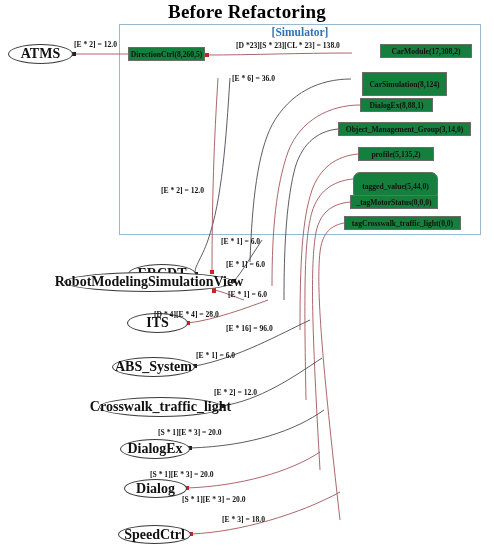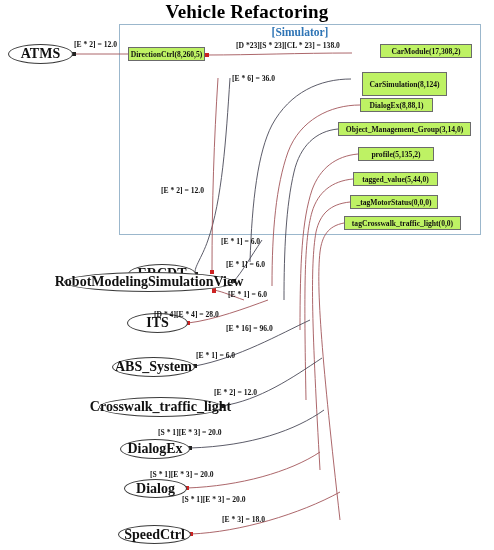--- a/index.html
+++ b/index.html
@@ -6,35 +6,35 @@
   body{width:494px;height:550px;position:relative;overflow:hidden;
        font-family:"Liberation Serif","DejaVu Serif",serif;color:#000;}
   #diagram-root{position:absolute;inset:0;}
   #title{position:absolute;left:0;top:1px;width:494px;text-align:center;
          font-size:19px;font-weight:bold;letter-spacing:.2px;}
   #simulator-frame{position:absolute;left:119px;top:24px;width:362px;height:211px;
                    border:1.4px solid #9bb7cc;box-sizing:border-box;background:transparent;}
   #simulator-label{position:absolute;left:119px;top:26px;width:362px;text-align:center;
                    font-size:11.5px;font-weight:bold;color:#2e74b5;}
   svg#edges{position:absolute;left:0;top:0;width:494px;height:550px;overflow:visible;}
-  .node-box{position:absolute;box-sizing:border-box;border:1px solid #6b6b6b;background:#bef264;
+  .node-box{position:absolute;box-sizing:border-box;border:1px solid #6b6b6b;background:#15803d;
             font-size:7.6px;font-weight:bold;text-align:center;white-space:nowrap;
             display:flex;align-items:center;justify-content:center;color:#111;}
   .node-ell{position:absolute;box-sizing:border-box;border:1px solid #3a3a3a;background:#fff;
             border-radius:50%;font-size:14px;font-weight:bold;text-align:center;white-space:nowrap;
             display:flex;align-items:center;justify-content:center;color:#111;}
   .edge-label{position:absolute;font-size:7.6px;font-weight:bold;white-space:nowrap;color:#111;
               font-family:"Liberation Serif","DejaVu Serif",serif;}
 </style>
 </head>
 <body>
 
 <div id="diagram-root">
 
-  <div id="title">Vehicle Refactoring</div>
+  <div id="title">Before Refactoring</div>
 
   <div id="simulator-frame"></div>
   <div id="simulator-label">[Simulator]</div>
 
   <svg id="edges" viewBox="0 0 494 550">
       <path d="M 128 54 L 74 54" fill="none" stroke="#a3565a" stroke-width="0.9"></path>
       <rect x="72" y="52" width="4" height="4" fill="#222"></rect>
       <path d="M 352 53 C 300 53 250 55 207 55" fill="none" stroke="#a3565a" stroke-width="0.9"></path>
       <rect x="205" y="53" width="4" height="4" fill="#cc2222"></rect>
       <path d="M 351 79 C 320 79 290 92 272 125 C 258 152 252 200 250 262" fill="none" stroke="#4a4a58" stroke-width="0.9"></path>
@@ -69,21 +69,21 @@
       <rect x="212" y="289" width="4" height="4" fill="#cc2222"></rect>
     </svg>
 
   <div id="boxes-layer">
       <div class="node-box" style="left: 128px; top: 47px; width: 77px; height: 14px; border-color: rgb(107, 107, 107);">DirectionCtrl(8,260,5)</div>
       <div class="node-box" style="left: 348px; top: 44px; width: 92px; height: 14px; border-color: rgb(107, 107, 107); margin-left: 32px;">CarModule(17,308,2)</div>
       <div class="node-box" style="left: 362px; top: 72px; width: 85px; height: 24px; border-color: rgb(107, 107, 107);">CarSimulation(8,124)</div>
       <div class="node-box" style="left: 360px; top: 98px; width: 73px; height: 14px; border-color: rgb(107, 107, 107);">DialogEx(8,88,1)</div>
       <div class="node-box" style="left: 338px; top: 122px; width: 133px; height: 14px; border-color: rgb(107, 107, 107);">Object_Management_Group(3,14,0)</div>
       <div class="node-box" style="left: 358px; top: 147px; width: 76px; height: 14px; border-color: rgb(107, 107, 107);">profile(5,135,2)</div>
-      <div class="node-box" style="left: 353px; top: 172px; width: 85px; height: 14px; border-color: rgb(107, 107, 107);">tagged_value(5,44,0)</div>
+      <div class="node-box" style="left: 353px; top: 172px; width: 85px; height: 28px; border-color: rgb(107, 107, 107); border-radius: 7px;">tagged_value(5,44,0)</div>
       <div class="node-box" style="left: 350px; top: 195px; width: 88px; height: 14px; border-color: rgb(107, 107, 107);">_tagMotorStatus(0,0,0)</div>
       <div class="node-box" style="left: 344px; top: 216px; width: 117px; height: 14px; border-color: rgb(107, 107, 107);">tagCrosswalk_traffic_light(0,0)</div>
     </div>
   <div id="ellipses-layer">
       <div class="node-ell" style="left: 8px; top: 44px; width: 65px; height: 20px; border-color: rgb(58, 58, 58);">ATMS</div>
       <div class="node-ell" style="left: 128px; top: 264px; width: 68px; height: 20px; border-color: rgb(58, 58, 58);">ERCDT</div>
       <div class="node-ell" style="left: 64px; top: 272px; width: 170px; height: 20px; border-color: rgb(58, 58, 58);">RobotModelingSimulationView</div>
       <div class="node-ell" style="left: 127px; top: 313px; width: 61px; height: 20px; border-color: rgb(58, 58, 58);">ITS</div>
       <div class="node-ell" style="left: 112px; top: 357px; width: 83px; height: 20px; border-color: rgb(58, 58, 58);">ABS_System</div>
       <div class="node-ell" style="left: 99px; top: 397px; width: 123px; height: 20px; border-color: rgb(58, 58, 58);">Crosswalk_traffic_light</div>

